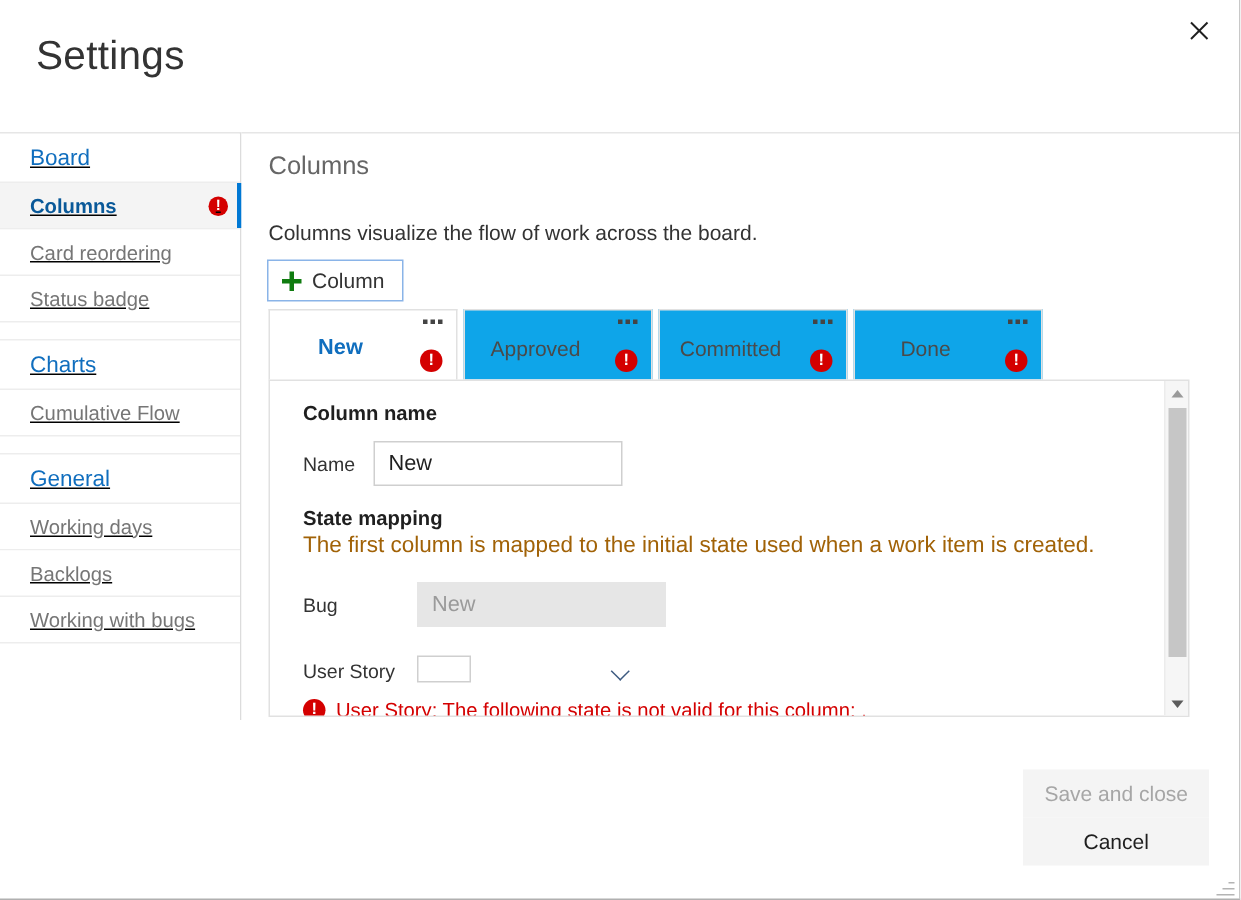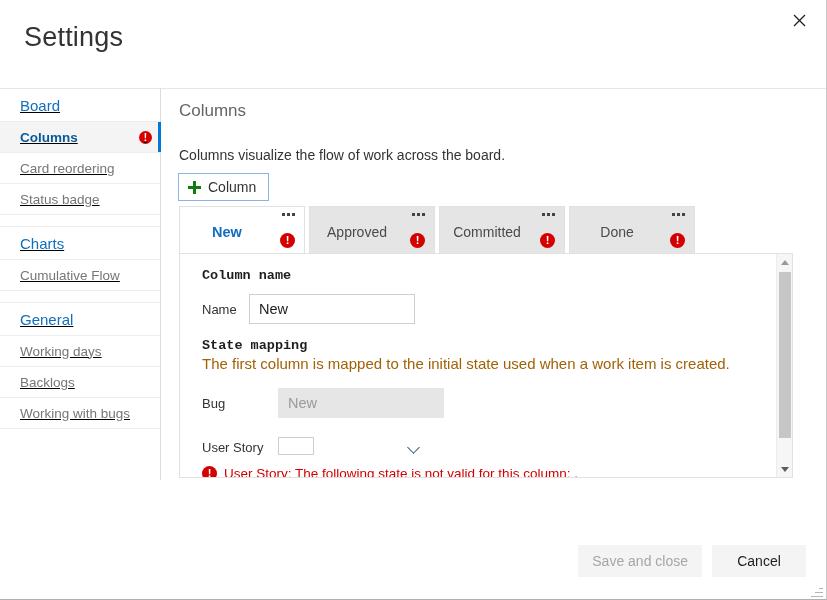--- a/index.html
+++ b/index.html
@@ -163,21 +163,21 @@
     position: absolute;
     left: 18px; top: 117px;
     display: flex;
     align-items: flex-end;
     gap: 4px;
   }
   .tab {
     position: relative;
     width: 126px;
     height: 48px;
-    background: #e5e5e5;
+    background: #0ea5e9;
     border: 1px solid #e1e1e1;
     display: flex;
     align-items: center;
     cursor: pointer;
   }
   .tab.active {
     background: #ffffff;
     border-bottom-color: #ffffff;
   }
   .tab .tab-label {
@@ -222,21 +222,20 @@
   .form-inner {
     position: absolute;
     left: 0; top: 0; right: 16px; bottom: 0;
     padding: 14px 0 0 22px;
   }
   .sect-title {
     font-size: 13.5px;
     font-weight: bold;
     color: #1f1f1f;
     margin: 0 0 11px 0;
-    font-family: Liberation Mono, monospace;
   }
   .sect-sub {
     font-size: 15px;
     color: #a16207;
     margin: 0 0 2px 0;
   }
   .field-row {
     display: flex;
     align-items: center;
     margin-bottom: 14px;
@@ -330,21 +329,21 @@
     width: 12px; height: 166px;
     background: #c6c6c6;
     cursor: pointer;
   }
 
   
   .footer-btns {
     position: absolute;
     right: 20px; bottom: 22px;
     display: flex;
-    gap: 10px;
+    flex-direction: column;
   }
   .btn {
     height: 32px;
     min-width: 118px;
     padding: 0 14px;
     display: flex;
     align-items: center;
     justify-content: center;
     font-size: 14px;
     border: none;

